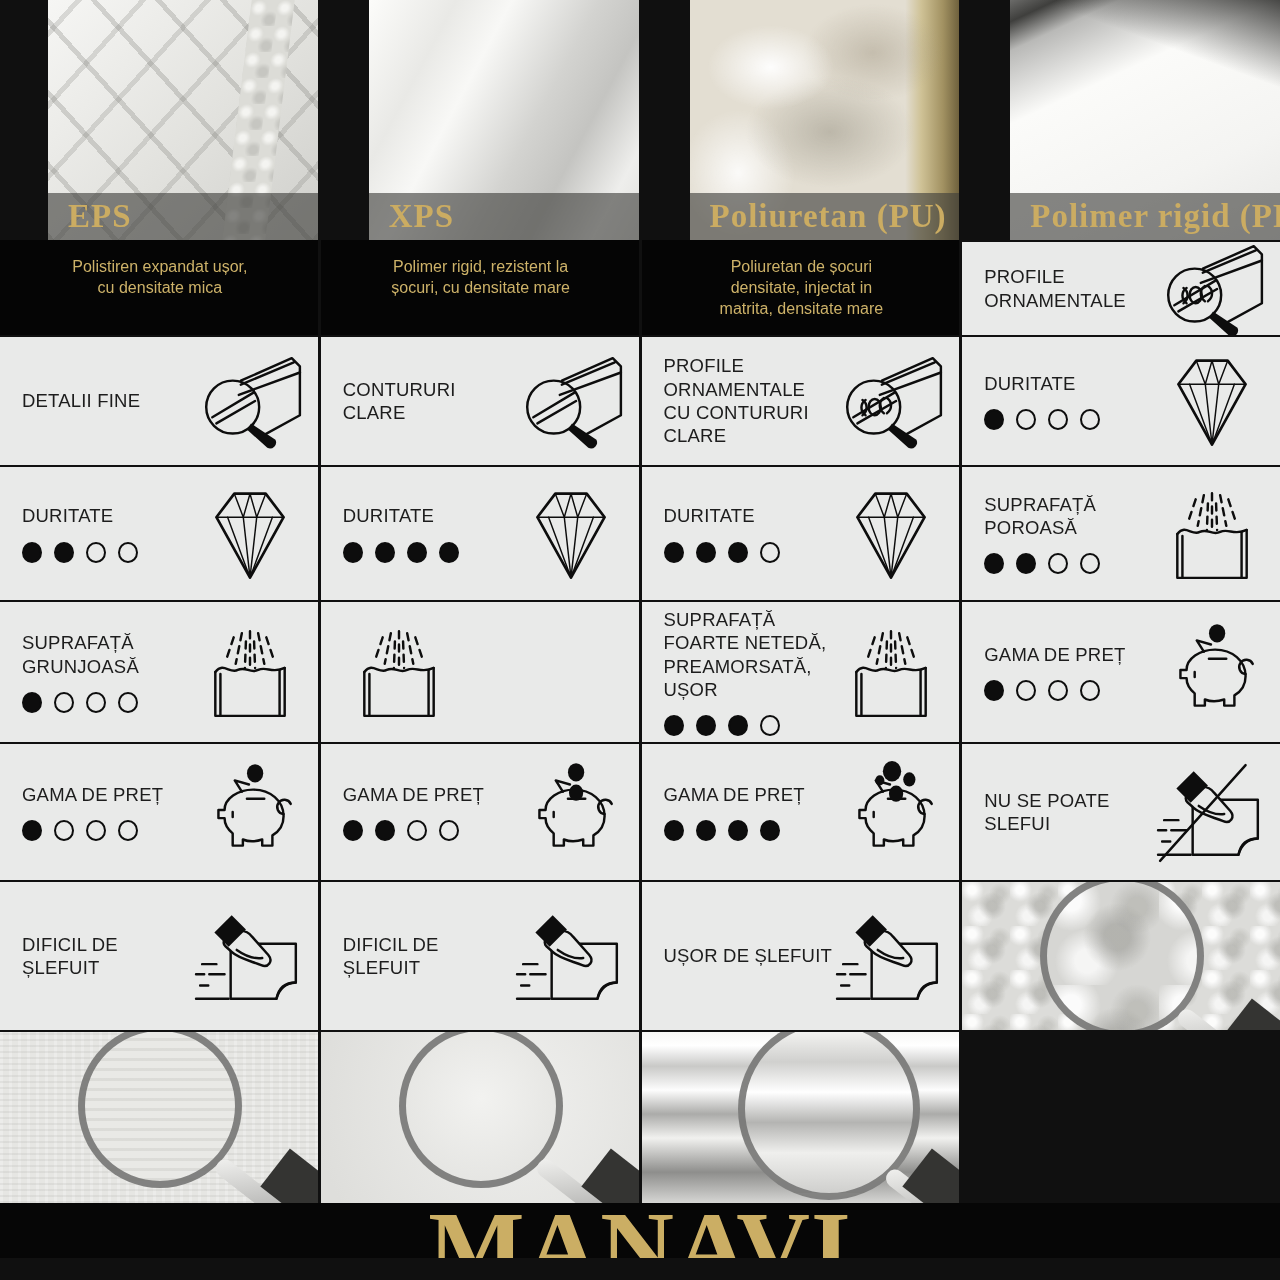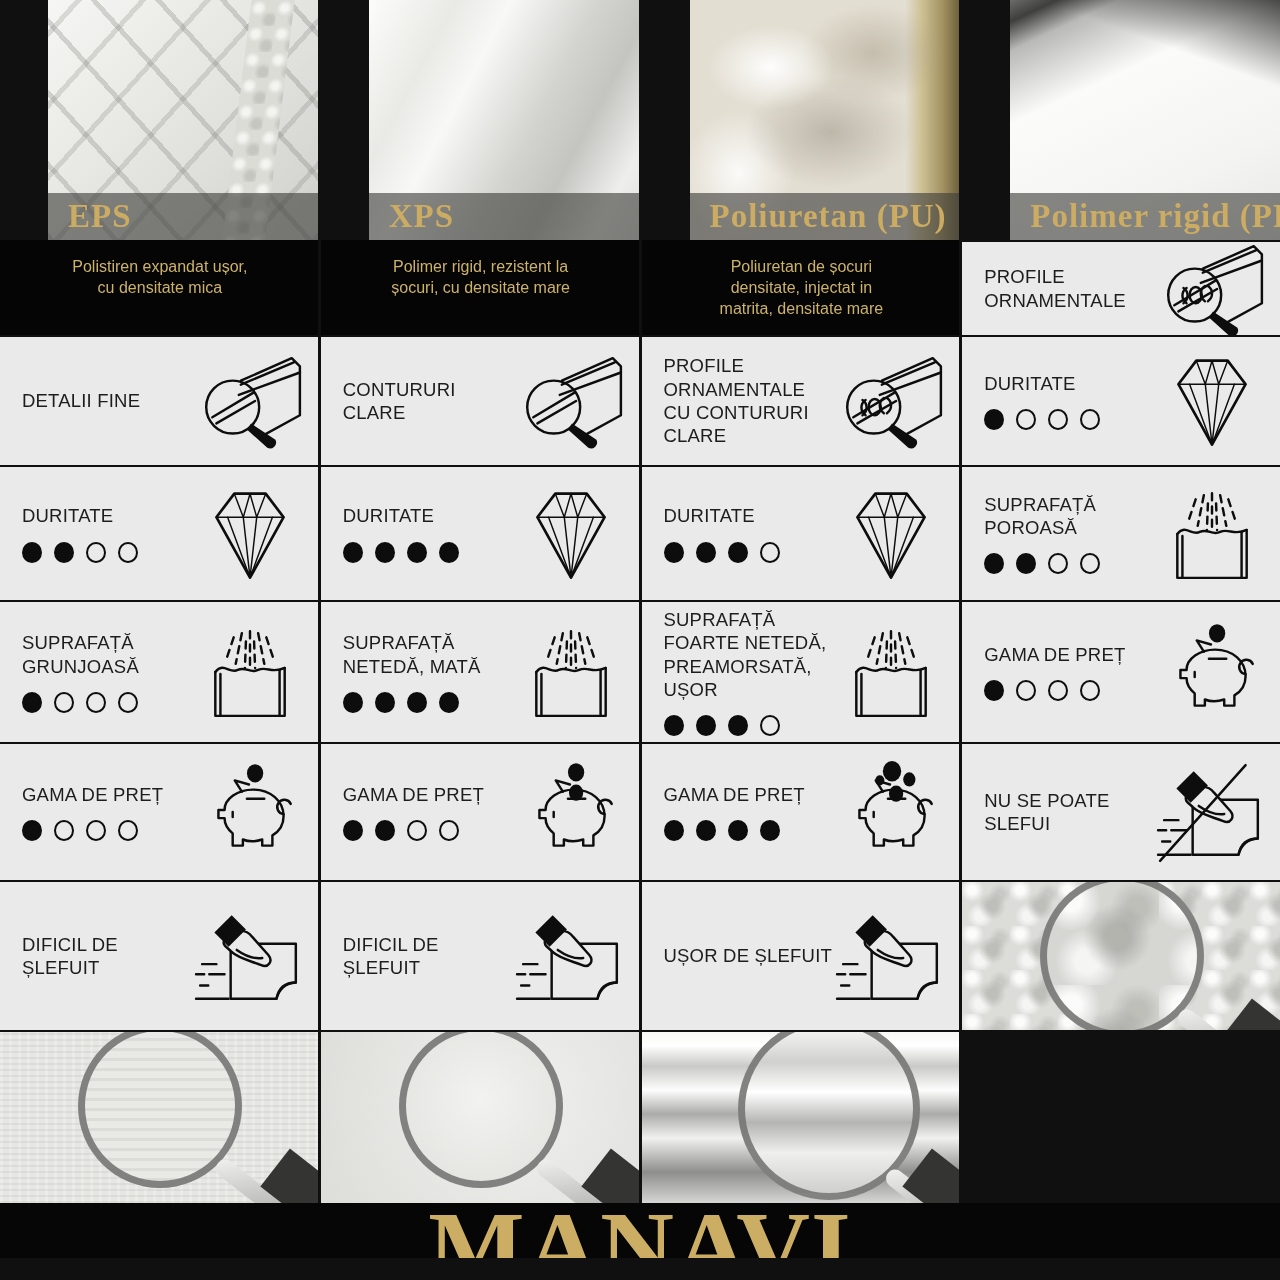--- a/index.html
+++ b/index.html
@@ -323,29 +323,20 @@
             <span class="dot"></span>
             <span class="dot"></span>
             <span class="dot"></span>
           </div>
       </div>
       <svg class="feat-icon" viewBox="0 0 100 100">
           <use href="#icon-surface"></use>
         </svg>
     </div>
     <div class="cell feat">
-      <div class="feat-text">
-        <div class="feat-label">SUPRAFAȚĂ NETEDĂ, MATĂ</div>
-        <div class="dots">
-            <span class="dot filled"></span>
-            <span class="dot filled"></span>
-            <span class="dot filled"></span>
-            <span class="dot filled"></span>
-          </div>
-      </div>
       <svg class="feat-icon" viewBox="0 0 100 100">
           <use href="#icon-surface"></use>
         </svg>
     </div>
     <div class="cell feat">
       <div class="feat-text">
         <div class="feat-label">SUPRAFAȚĂ FOARTE NETEDĂ, PREAMORSATĂ, UȘOR</div>
         <div class="dots">
             <span class="dot filled"></span>
             <span class="dot filled"></span>

